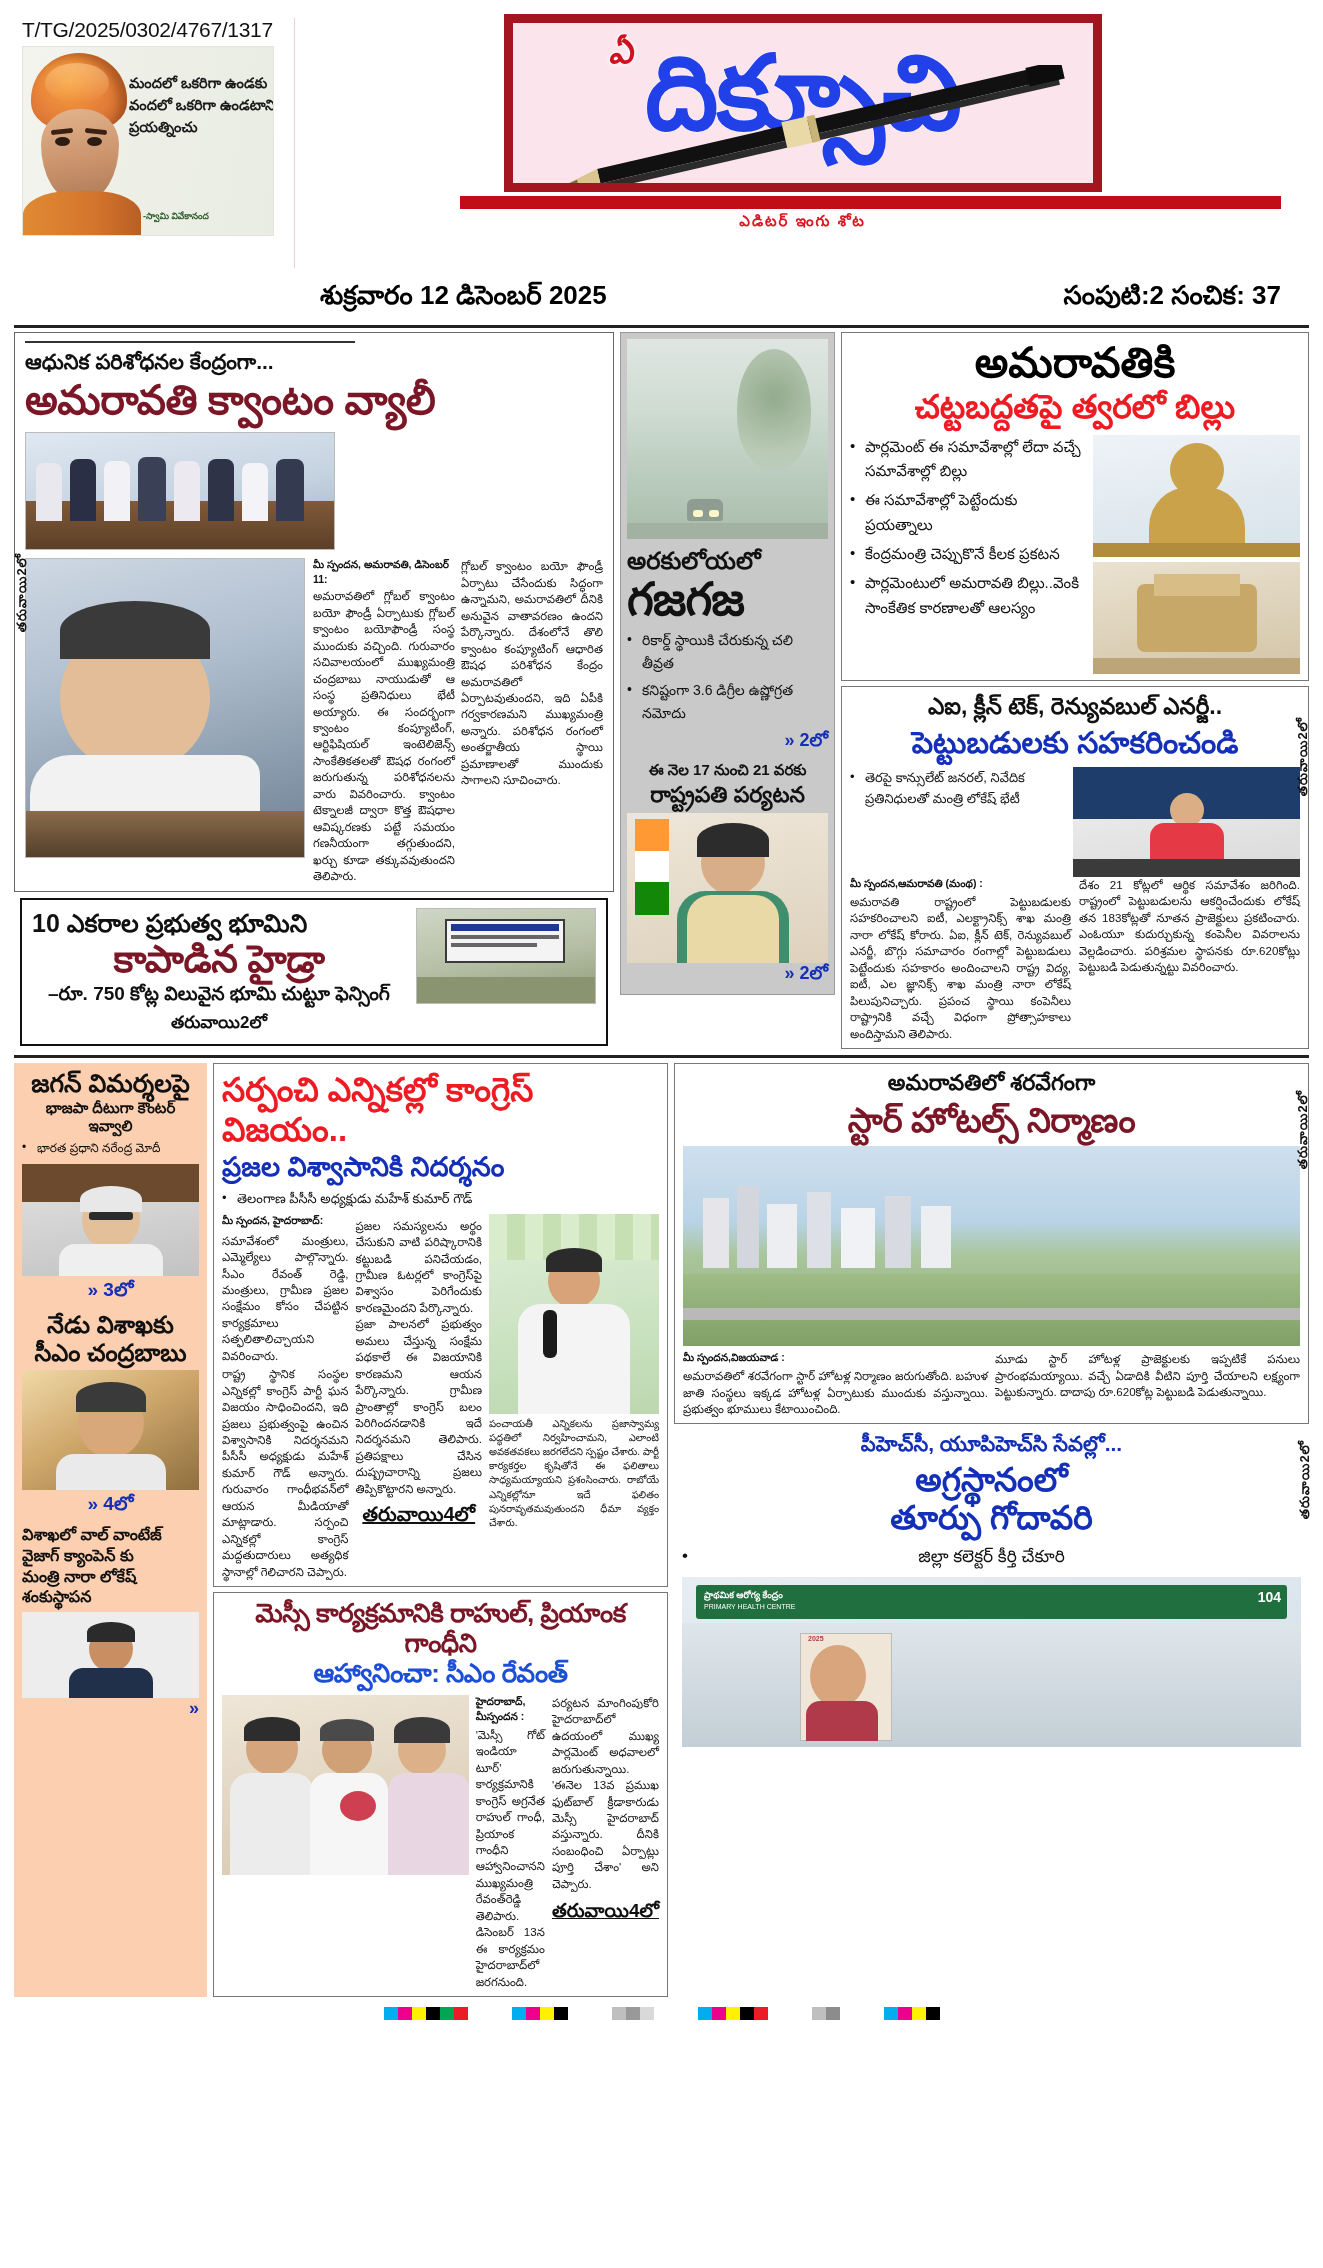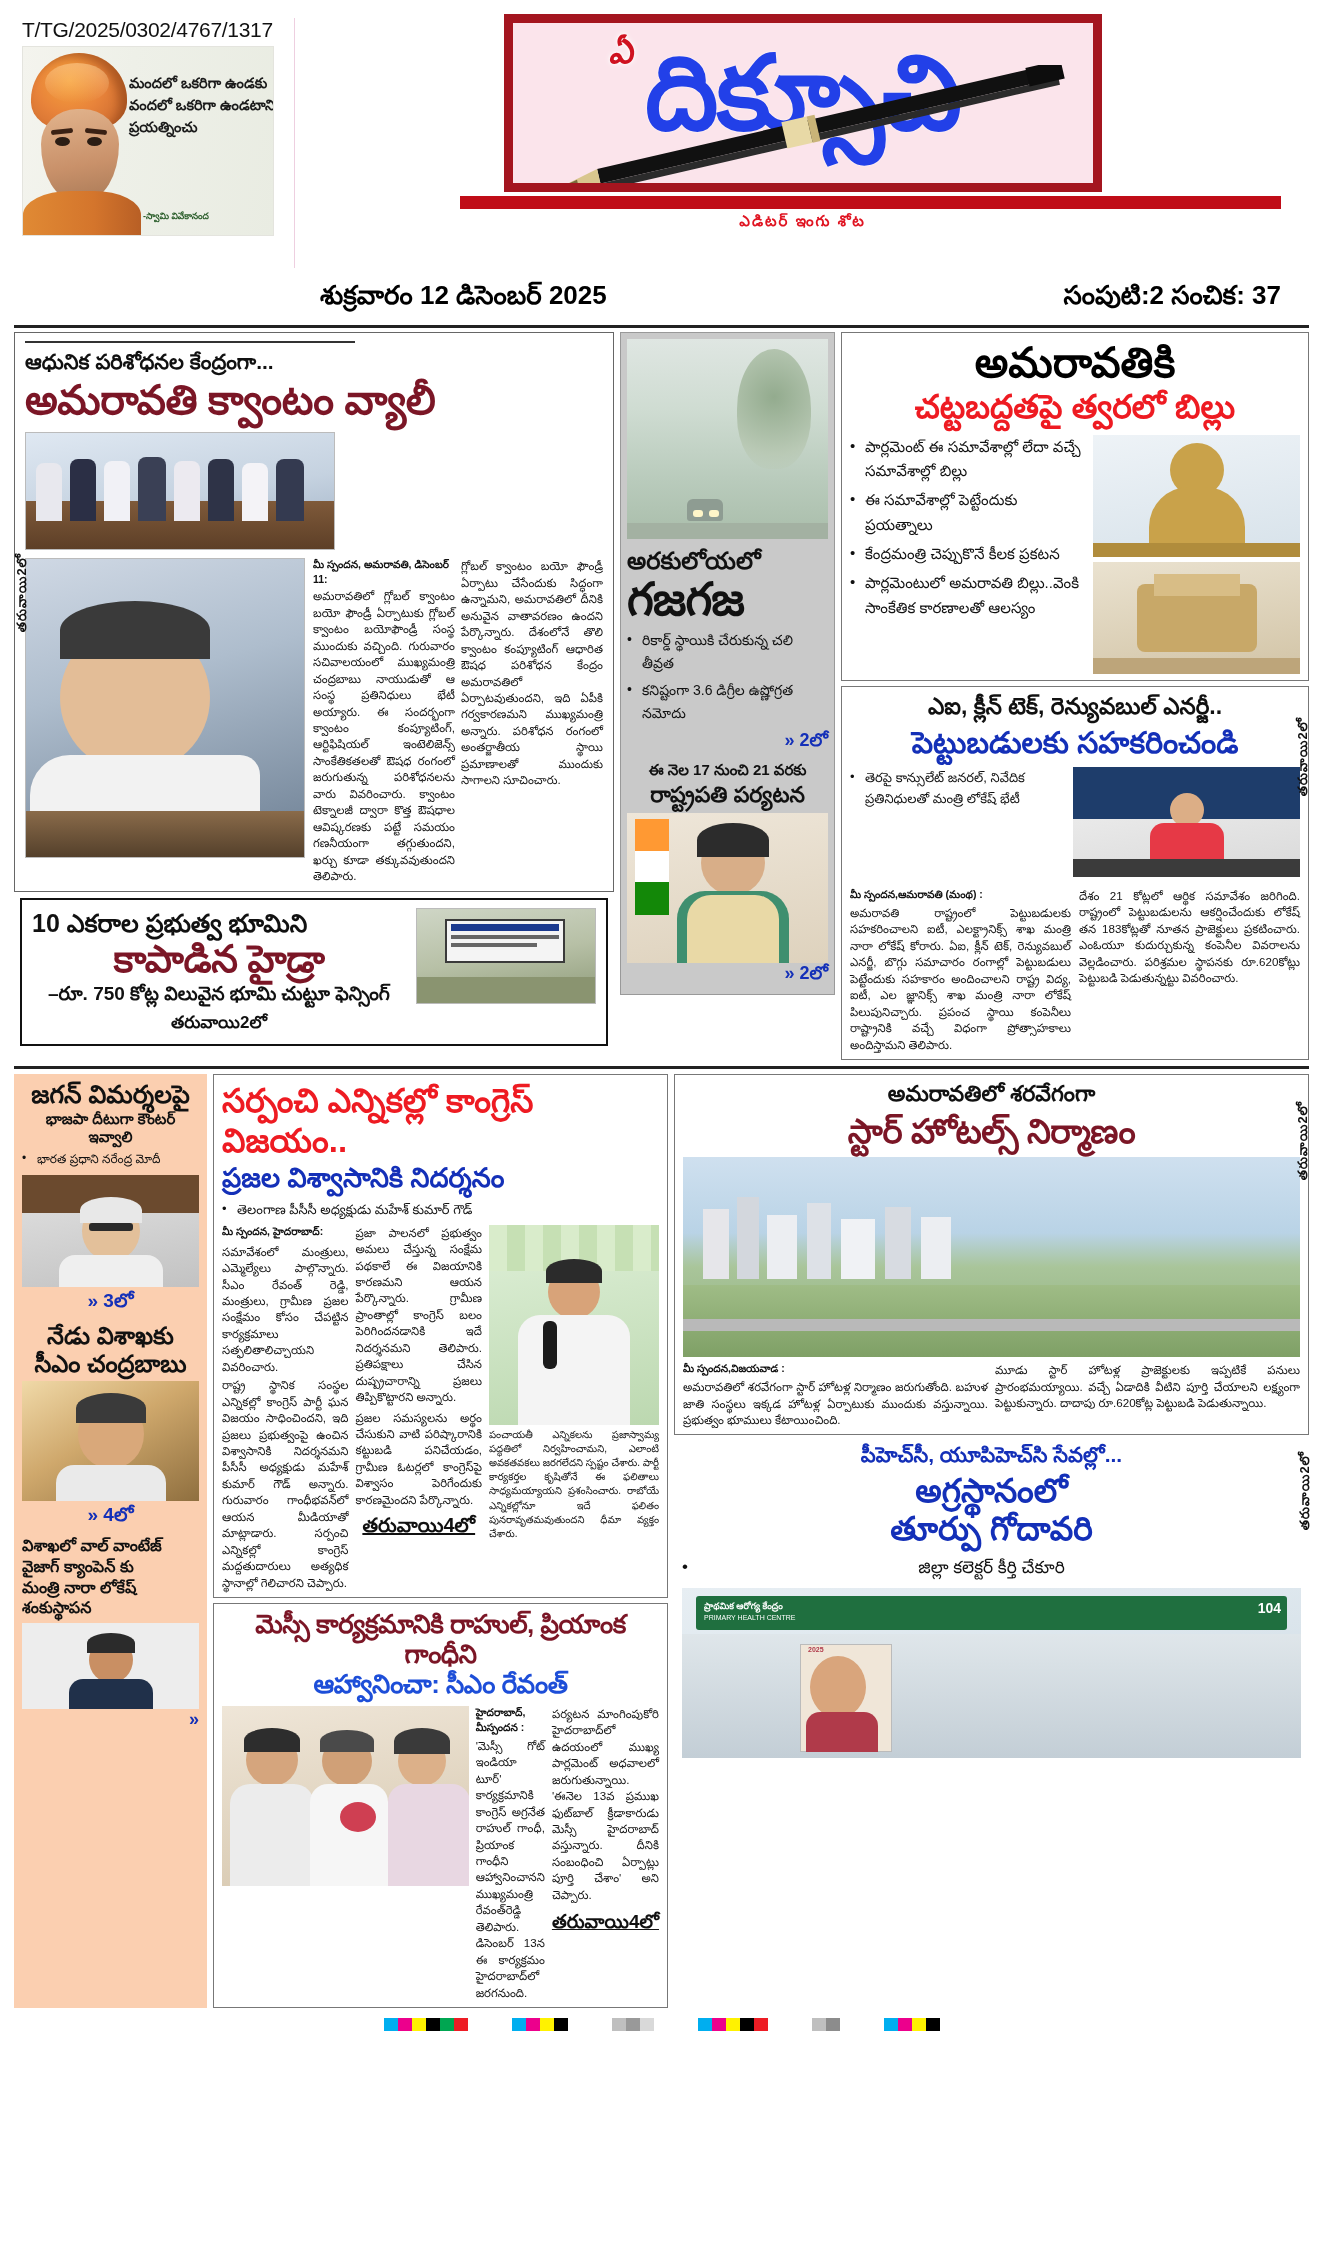--- a/index.html
+++ b/index.html
@@ -326,21 +326,21 @@
           <ul class="bullets" style="width:215px;font-size:13px;">
             <li>తెరపై కాన్సులేట్ జనరల్, నివేదిక ప్రతినిధులతో మంత్రి లోకేష్ భేటీ</li>
           </ul>
           <div class="photo" style="flex:1;height:110px;background:linear-gradient(170deg,#f2f2f2,#d9d9d9);border:none;">
             <div style="position:absolute;left:0;top:0;width:100%;height:52px;background:#1e3d6b;"></div>
             <div style="position:absolute;left:50%;top:26px;transform:translateX(-50%);width:34px;height:34px;border-radius:50%;background:#dcae86;"></div>
             <div style="position:absolute;left:50%;top:56px;transform:translateX(-50%);width:74px;height:54px;background:#e63946;border-radius:14px 14px 0 0;"></div>
             <div style="position:absolute;left:0;bottom:0;width:100%;height:18px;background:#3b3b3b;"></div>
           </div>
         </div>
-        <div style="display:flex;gap:8px;margin-top:11px;">
+        <div style="display:flex;gap:8px;margin-top:0;">
           <div style="flex:1;">
             <div class="byline">మీ స్పందన,ఆమరావతి (మంథ) :</div>
             <div class="body-txt" style="margin-top:2px;">అమరావతి రాష్ట్రంలో పెట్టుబడులకు సహకరించాలని ఐటీ, ఎలక్ట్రానిక్స్ శాఖ మంత్రి నారా లోకేష్ కోరారు. ఏఐ, క్లీన్ టెక్, రెన్యువబుల్ ఎనర్జీ, బొగ్గు సమాచారం రంగాల్లో పెట్టుబడులు పెట్టేందుకు సహకారం అందించాలని రాష్ట్ర విద్య, ఐటీ, ఎల జ్ఞానిక్స్ శాఖ మంత్రి నారా లోకేష్ పిలుపునిచ్చారు. ప్రపంచ స్థాయి కంపెనీలు రాష్ట్రానికి వచ్చే విధంగా ప్రోత్సాహకాలు అందిస్తామని తెలిపారు.</div>
           </div>
           <div style="flex:1;">
             <div class="body-txt">దేశం 21 కోట్లలో ఆర్థిక సమావేశం జరిగింది. రాష్ట్రంలో పెట్టుబడులను ఆకర్షించేందుకు లోకేష్ తన 183కోట్లతో నూతన ప్రాజెక్టులు ప్రకటించారు. ఎంఓయూ కుదుర్చుకున్న కంపెనీల వివరాలను వెల్లడించారు. పరిశ్రమల స్థాపనకు రూ.620కోట్లు పెట్టుబడి పెడుతున్నట్టు వివరించారు.</div>
           </div>
         </div>
         <div style="position:absolute;right:-3px;top:30px;">
           <span class="vert-label">తరువాయి2లో</span>
@@ -399,22 +399,22 @@
         <ul class="bullets" style="font-size:13px;margin-top:4px;">
           <li>తెలంగాణ పీసీసీ అధ్యక్షుడు మహేశ్ కుమార్ గౌడ్</li>
         </ul>
         <div style="display:flex;gap:7px;margin-top:5px;">
           <div style="flex:1;">
             <div class="byline">మీ స్పందన, హైదరాబాద్:</div>
             <div class="body-txt" style="margin-top:4px;">సమావేశంలో మంత్రులు, ఎమ్మెల్యేలు పాల్గొన్నారు. సీఎం రేవంత్ రెడ్డి, మంత్రులు, గ్రామీణ ప్రజల సంక్షేమం కోసం చేపట్టిన కార్యక్రమాలు సత్ఫలితాలిచ్చాయని వివరించారు.</div>
             <div class="body-txt" style="margin-top:2px;">రాష్ట్ర స్థానిక సంస్థల ఎన్నికల్లో కాంగ్రెస్ పార్టీ ఘన విజయం సాధించిందని, ఇది ప్రజలు ప్రభుత్వంపై ఉంచిన విశ్వాసానికి నిదర్శనమని పీసీసీ అధ్యక్షుడు మహేశ్ కుమార్ గౌడ్ అన్నారు. గురువారం గాంధీభవన్‌లో ఆయన మీడియాతో మాట్లాడారు. సర్పంచి ఎన్నికల్లో కాంగ్రెస్ మద్దతుదారులు అత్యధిక స్థానాల్లో గెలిచారని చెప్పారు.</div>
           </div>
           <div style="flex:1;">
+            <div class="body-txt" style="margin-top:4px;">ప్రజల సమస్యలను అర్థం చేసుకుని వాటి పరిష్కారానికి కట్టుబడి పనిచేయడం, గ్రామీణ ఓటర్లలో కాంగ్రెస్‌పై విశ్వాసం పెరిగేందుకు కారణమైందని పేర్కొన్నారు.</div>
             <div class="body-txt">ప్రజా పాలనలో ప్రభుత్వం అమలు చేస్తున్న సంక్షేమ పథకాలే ఈ విజయానికి కారణమని ఆయన పేర్కొన్నారు. గ్రామీణ ప్రాంతాల్లో కాంగ్రెస్ బలం పెరిగిందనడానికి ఇదే నిదర్శనమని తెలిపారు. ప్రతిపక్షాలు చేసిన దుష్ప్రచారాన్ని ప్రజలు తిప్పికొట్టారని అన్నారు.</div>
-            <div class="body-txt" style="margin-top:4px;">ప్రజల సమస్యలను అర్థం చేసుకుని వాటి పరిష్కారానికి కట్టుబడి పనిచేయడం, గ్రామీణ ఓటర్లలో కాంగ్రెస్‌పై విశ్వాసం పెరిగేందుకు కారణమైందని పేర్కొన్నారు.</div>
             <div class="contd u" style="margin-top:6px;font-size:20px;">తరువాయి4లో</div>
           </div>
           <div style="width:170px;">
             <div class="photo" style="height:200px;background:linear-gradient(170deg,#dff0d8,#bcd8b0);border:none;">
               <div style="position:absolute;left:0;top:0;width:100%;height:46px;background:repeating-linear-gradient(90deg,#d9eccb 0 18px,#c6e0b4 18px 36px);"></div>
               <div style="position:absolute;left:50%;top:40px;transform:translateX(-50%);width:52px;height:54px;border-radius:50%;background:#d8a379;"></div>
               <div style="position:absolute;left:50%;top:34px;transform:translateX(-50%);width:56px;height:24px;border-radius:50% 50% 0 0;background:#2b2b2b;"></div>
               <div style="position:absolute;left:50%;top:90px;transform:translateX(-50%);width:112px;height:110px;background:#f4f4f4;border-radius:22px 22px 0 0;"></div>
               <div style="position:absolute;left:54px;top:96px;width:14px;height:48px;background:#1b1b1b;border-radius:6px;"></div>
             </div>

